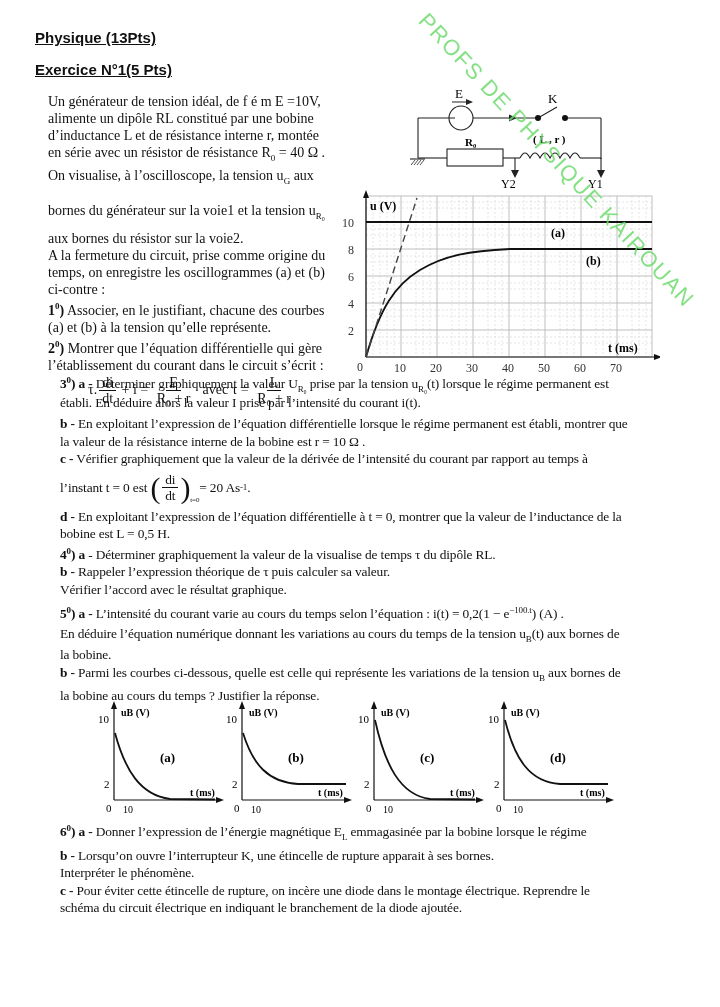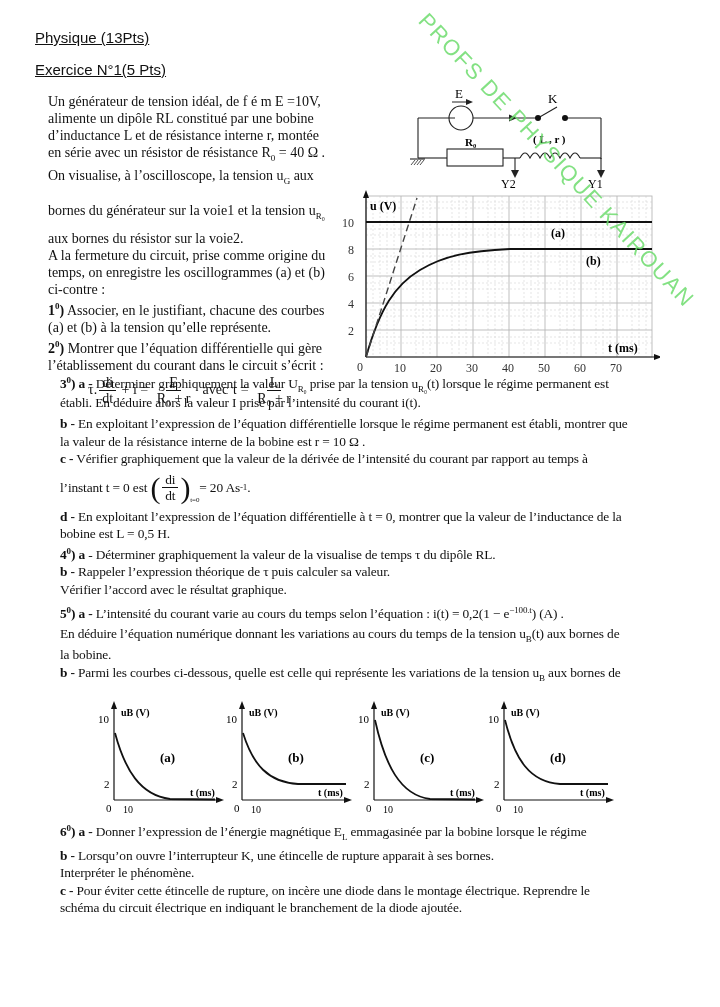--- a/index.html
+++ b/index.html
@@ -1,19 +1,19 @@
 <!DOCTYPE html>
 <html><head>
 <meta charset="utf-8">
 <style>
   html, body { margin:0; padding:0; background:#fff; }
   body { width:720px; height:1007px; position:relative; overflow:hidden; color:#111;
          font-family:"Liberation Serif", "DejaVu Serif", serif; }
   .abs { position:absolute; }
-  .hdr { font-family:"Liberation Sans", "DejaVu Sans", sans-serif; font-weight:normal; font-size:15px;
+  .hdr { font-family:"Liberation Sans", "DejaVu Sans", sans-serif; font-weight:bold; font-size:15px;
          text-decoration:underline; }
   .p { font-size:14px; line-height:17px; white-space:nowrap; }
   .pw { font-size:13.4px; line-height:17.5px; white-space:nowrap; letter-spacing:-0.15px;margin-left:12px; }
   .b { font-weight:bold; }
   sub, sup { font-size:9px; }
   .frac { display:inline-flex; flex-direction:column; align-items:center; vertical-align:middle; margin:0 2px; }
   .frac .n { border-bottom:1px solid #111; padding:0 3px; line-height:15px; }
   .frac .d { line-height:15px; padding:0 3px; }
   .paren { font-size:30px; font-weight:200; vertical-align:middle; line-height:30px; }
   .watermark { position:absolute; left:420px; top:118px; transform-origin:0 0; transform:rotate(47deg);
@@ -221,20 +221,21 @@
   </div>
   <div><span class="b">d -</span><span> En exploitant l’expression de l’équation différentielle à t = 0,  montrer que la valeur de l’inductance de la</span></div>
   <div>bobine est L = 0,5 H.</div>
   <div><span class="b">4</span><sup class="b">0</sup><span class="b">) </span><span class="b">a</span><span> - Déterminer graphiquement la valeur de la visualise de temps  τ  du dipôle RL.</span></div>
   <div><span class="b">b -</span><span> Rappeler l’expression théorique de τ  puis calculer sa valeur.</span></div>
   <div>Vérifier l’accord avec le résultat graphique.</div>
   <div style="height:24px;line-height:24px;"><span class="b">5</span><sup class="b">0</sup><span class="b">) </span><span class="b">a -</span><span> L’intensité du courant varie au cours du temps selon l’équation : i(t) = 0,2(1 − e</span><sup>−100.t</sup><span>)   (A) .</span></div>
   <div style="height:24px;line-height:24px;"><span>En déduire l’équation numérique donnant les variations au cours du temps de la tension  u</span><sub>B</sub><span>(t) aux bornes de</span></div>
   <div>la bobine.</div>
   <div><span class="b">b -</span><span> Parmi les courbes ci-dessous, quelle est celle qui représente les variations de la tension u</span><sub>B</sub><span> aux bornes de</span></div>
+  <div>la bobine au cours du temps ? Justifier la réponse.</div>
 </div>
 
 <div class="abs" style="left:90px;top:700px;width:540px;height:115px;">
 
   <svg class="abs" style="left:0;top:0;" width="135" height="115" viewBox="0 0 135 115">
     <line x1="24" y1="100" x2="24" y2="5" stroke="#111" stroke-width="1.2"></line>
       <polygon points="24,1 21,9 27,9" fill="#111"></polygon>
     <line x1="24" y1="100" x2="130" y2="100" stroke="#111" stroke-width="1.2"></line>
       <polygon points="134,100 126,97 126,103" fill="#111"></polygon>
     <path d="M25 33 C 35 70, 50 95, 80 99 L 125 99.5" stroke="#111" stroke-width="1.8" fill="none"></path>

